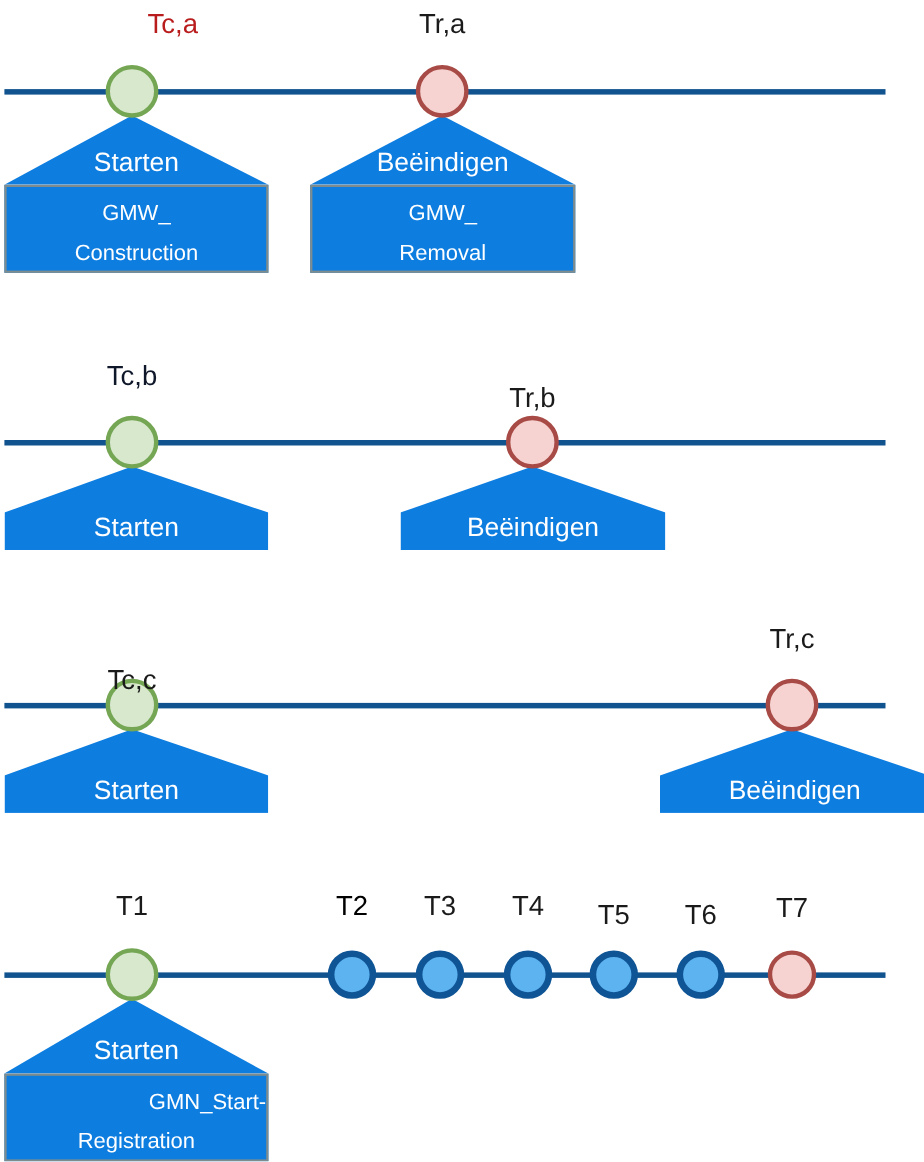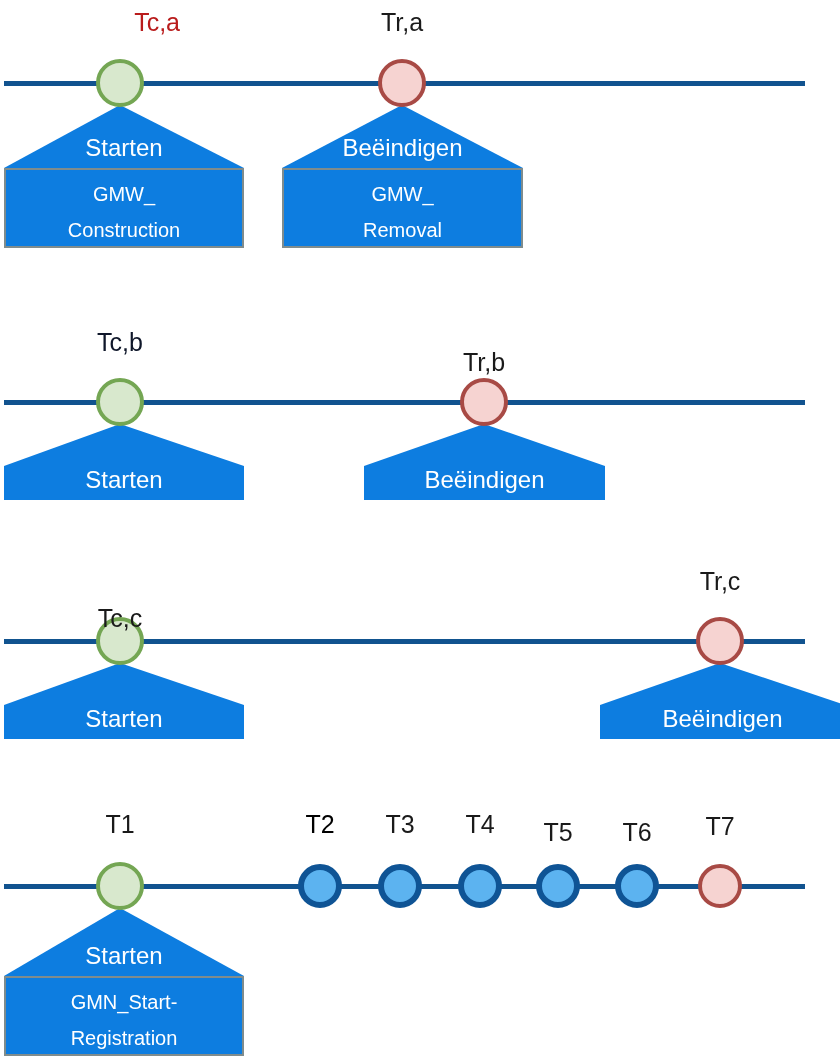--- a/index.html
+++ b/index.html
@@ -141,21 +141,21 @@
       <div class="node node-start" style="left: 96px; top: 617px; width: 48px; height: 48px; pointer-events: auto;"></div>
       <div class="tick-label" style="left: 60px; top: 567px; width: 120px; color: rgb(26, 26, 26); margin-top: 37px;">Tc,c</div>
       <div class="node node-end" style="left: 696px; top: 617px; width: 48px; height: 48px; pointer-events: auto;"></div>
       <div class="tick-label" style="left: 660px; top: 567px; width: 120px; color: rgb(26, 26, 26);">Tr,c</div>
     </div>
     <div class="timeline-row" style="top: 0px; height: 1056px; pointer-events: none;">
       <div class="event-group" style="left: 4px; top: 908px; width: 240px; height: 148px; pointer-events: auto;">
         <div class="pentagon" style="left: 0px; top: 0px; width: 240px; height: 68px; background: rgb(13, 125, 224); clip-path: polygon(48.3333% 0%, 100% 100%, 100% 100%, 0% 100%, 0% 100%);"></div>
         <div class="pentagon-label" style="left: 0px; width: 240px; top: 32px;">Starten</div>
         <div class="body-box" style="left: 0px; top: 68px; width: 240px; height: 80px; background: rgb(13, 125, 224); border-color: rgb(127, 140, 141);">
-          <div class="body-label" style="top: 6px;">GMN_Start-</div>
+          <div class="body-label" style="top: 6px; text-align: right;">GMN_Start-</div>
           <div class="body-label" style="top: 42px;">Registration</div>
         </div>
       </div>
       <div class="axis-line" style="left: 4px; top: 884px; width: 801px; background: rgb(17, 83, 143);"></div>
       <div class="node node-start" style="left: 96px; top: 862px; width: 48px; height: 48px; pointer-events: auto;"></div>
       <div class="tick-label" style="left: 60px; top: 810px; width: 120px; color: rgb(26, 26, 26);">T1</div>
       <div class="node node-mid" style="left: 298px; top: 864px; width: 44px; height: 44px; pointer-events: auto;"></div>
       <div class="tick-label" style="left: 260px; top: 810px; width: 120px; color: #000000;">T2</div>
       <div class="node node-mid" style="left: 378px; top: 864px; width: 44px; height: 44px; pointer-events: auto;"></div>
       <div class="tick-label" style="left: 340px; top: 810px; width: 120px; color: rgb(26, 26, 26);">T3</div>

